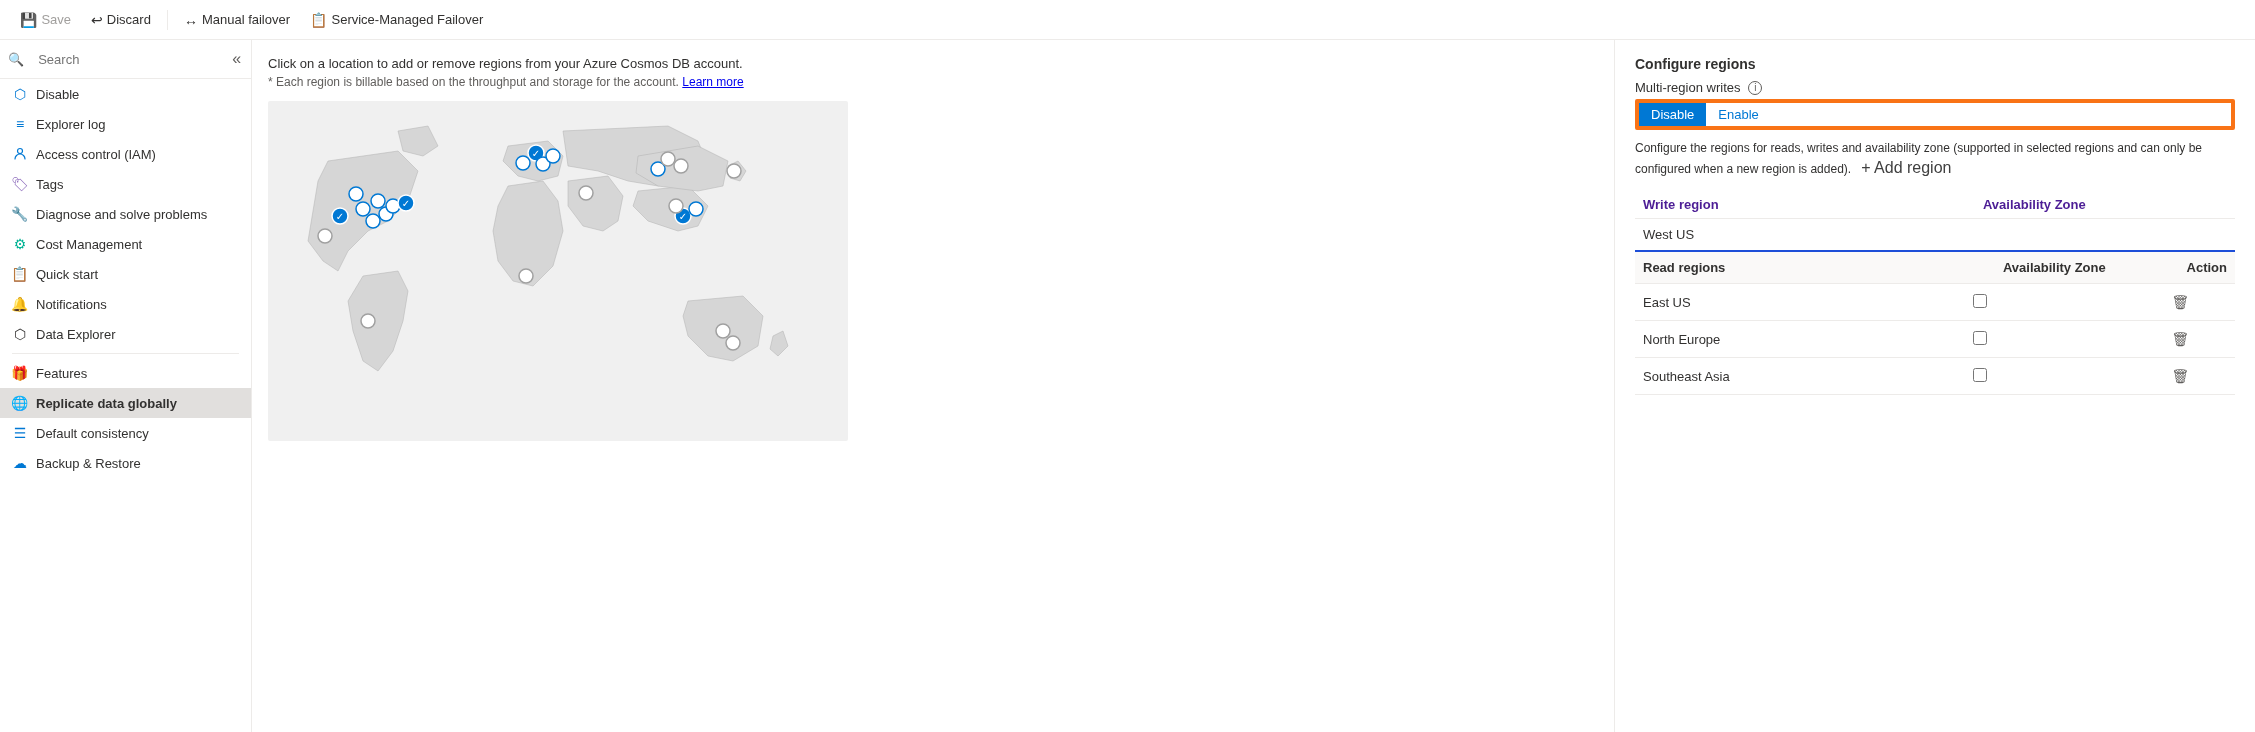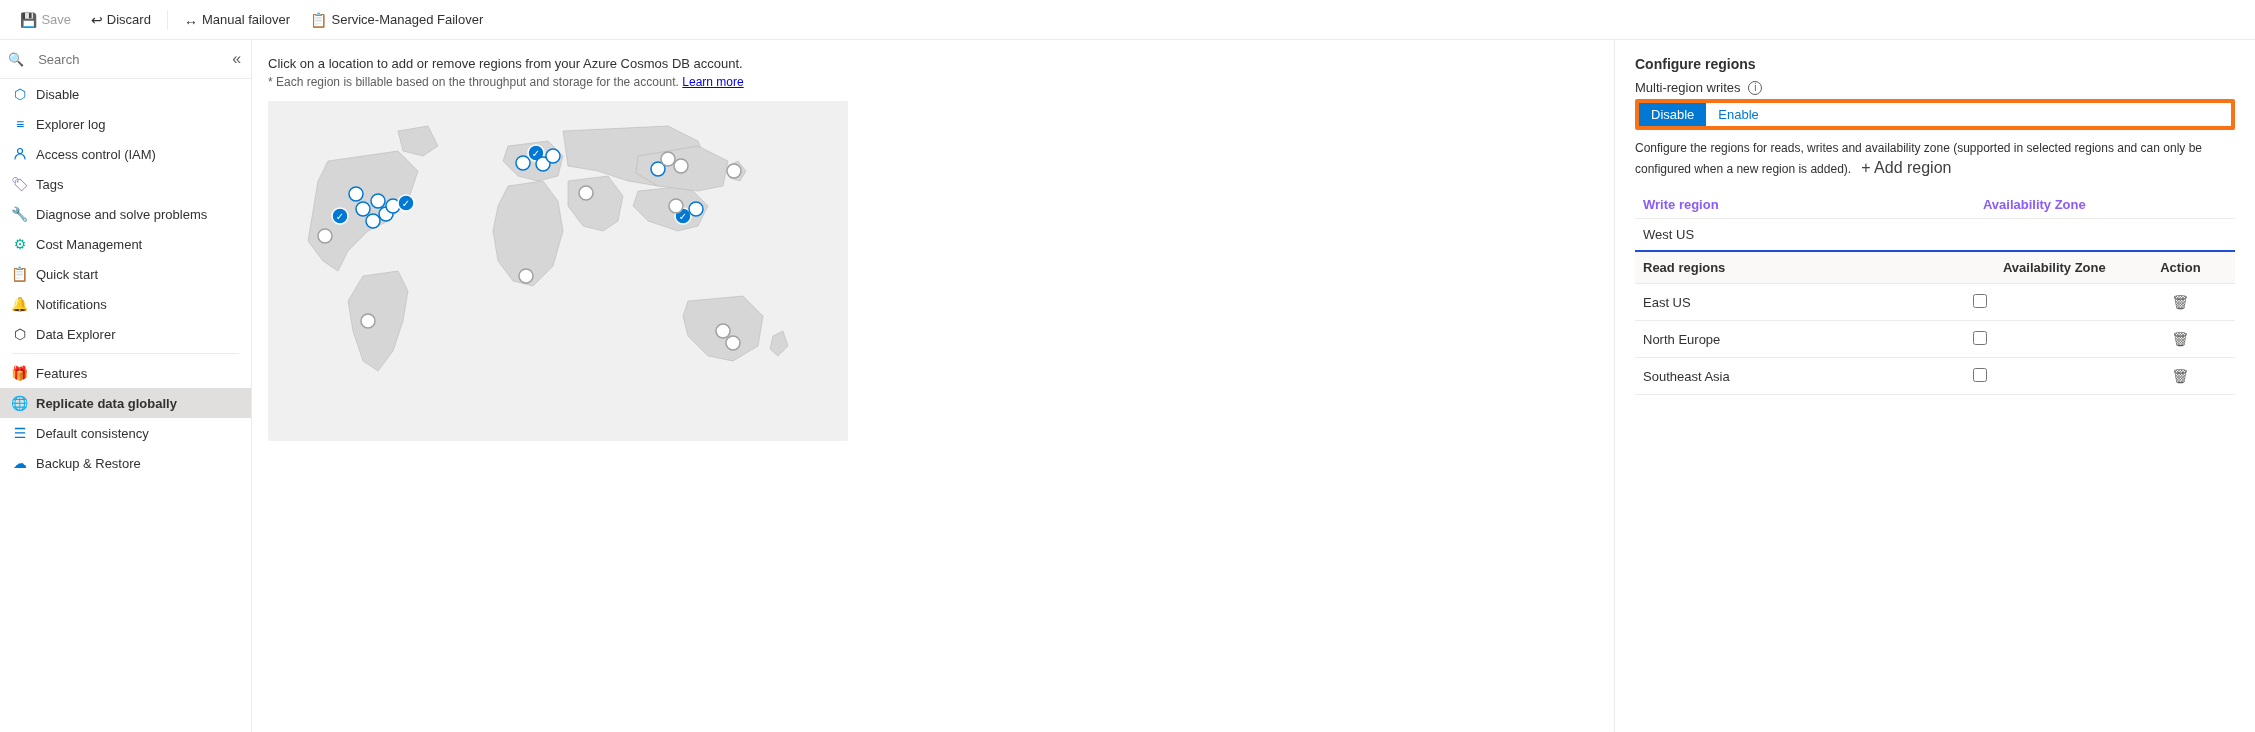--- a/index.html
+++ b/index.html
@@ -61,21 +61,21 @@
     .multi-region-label { font-size: 13px; color: #323130; }
     .info-icon { display: inline-flex; align-items: center; justify-content: center; width: 14px; height: 14px; border-radius: 50%; border: 1px solid #605e5c; color: #605e5c; font-size: 10px; cursor: pointer; }
     .toggle-group { display: flex; border-radius: 2px; overflow: hidden; border: 4px solid #f97316; }
     .toggle-btn { padding: 4px 12px; font-size: 13px; border: none; cursor: pointer; background: #fff; color: #0078d4; }
     .toggle-btn.active { background: #0078d4; color: #fff; }
     .configure-desc { font-size: 12px; color: #323130; margin: 10px 0 4px; line-height: 1.4; }
     .add-region-link { color: #404040; text-decoration: none; font-size: 16px; }
 
     
     .regions-table { width: 100%; border-collapse: collapse; margin-top: 12px; }
-    .regions-table th { text-align: left; font-size: 13px; font-weight: 600; color: #8b5cf6; padding: 6px 8px; border-bottom: 1px solid #edebe9; }
+    .regions-table th { text-align: left; font-size: 13px; font-weight: 600; color: #4c1d95; padding: 6px 8px; border-bottom: 1px solid #edebe9; }
     .regions-table td { padding: 8px 8px; border-bottom: 1px solid #edebe9; font-size: 13px; color: #323130; vertical-align: middle; }
     .regions-table .section-row td { font-weight: 700; background: #faf9f8; border-top: 2px solid #1d4ed8; }
     .checkbox-cell { text-align: center; }
     .checkbox-cell input[type="checkbox"] { width: 14px; height: 14px; cursor: pointer; }
     .action-cell { text-align: center; }
     .delete-btn { background: none; border: none; cursor: pointer; color: #605e5c; font-size: 14px; padding: 2px 6px; }
     .west-us-row td { padding: 8px; border-bottom: 1px solid #edebe9; }
   </style>
 </head>
 <body>
@@ -282,21 +282,21 @@
         </thead>
         <tbody>
           <tr class="west-us-row">
             <td>West US</td>
             <td></td>
             <td></td>
           </tr>
           <tr class="section-row">
             <td>Read regions</td>
             <td style="text-align:right; padding-right:20px;">Availability Zone</td>
-            <td style="text-align:center;">Action</td>
+            <td style="text-align:right;">Action</td>
           </tr>
           <tr>
             <td>East US</td>
             <td class="checkbox-cell">
               <input type="checkbox" style="">
             </td>
             <td class="action-cell">
               <button class="delete-btn" title="Delete">🗑</button>
             </td>
           </tr>

